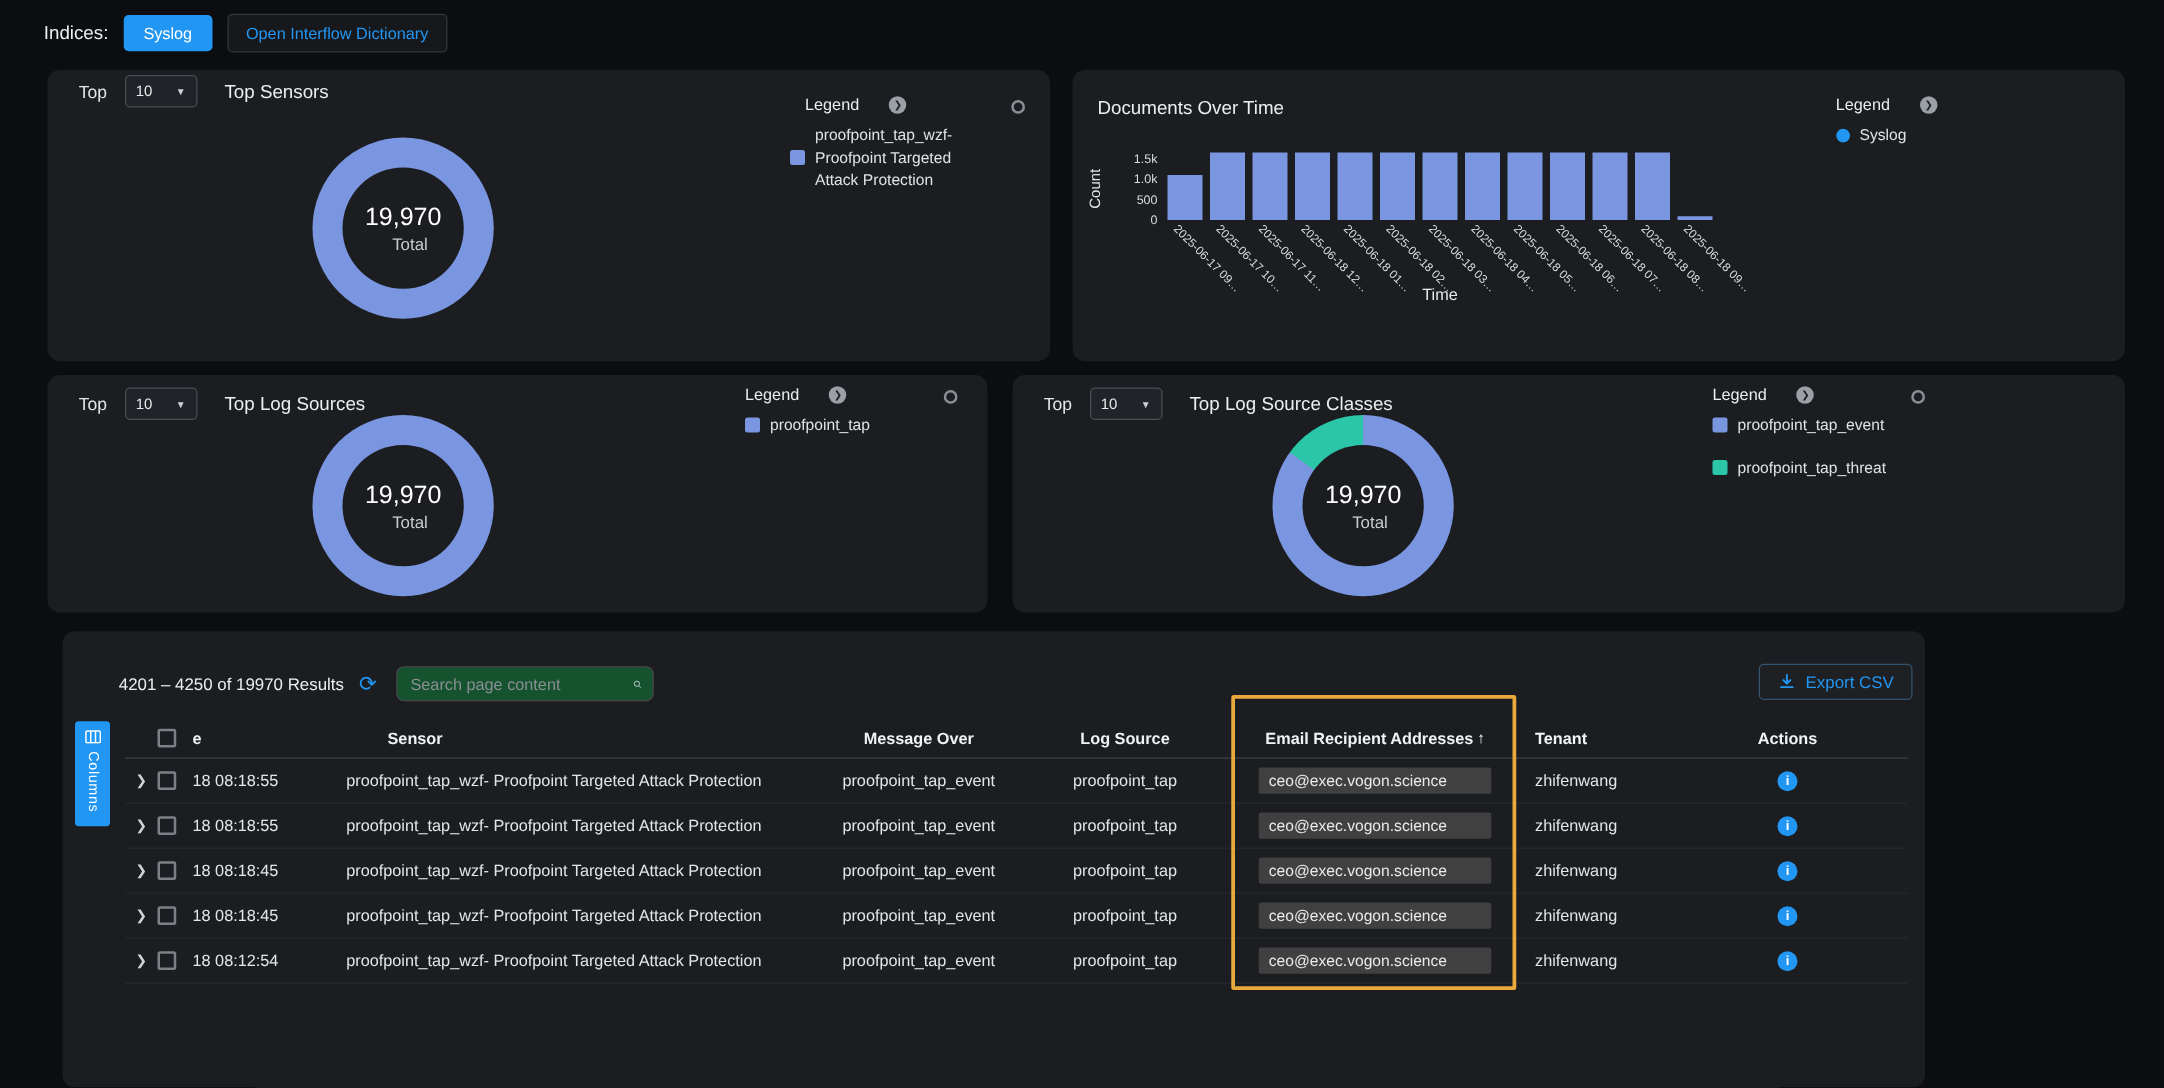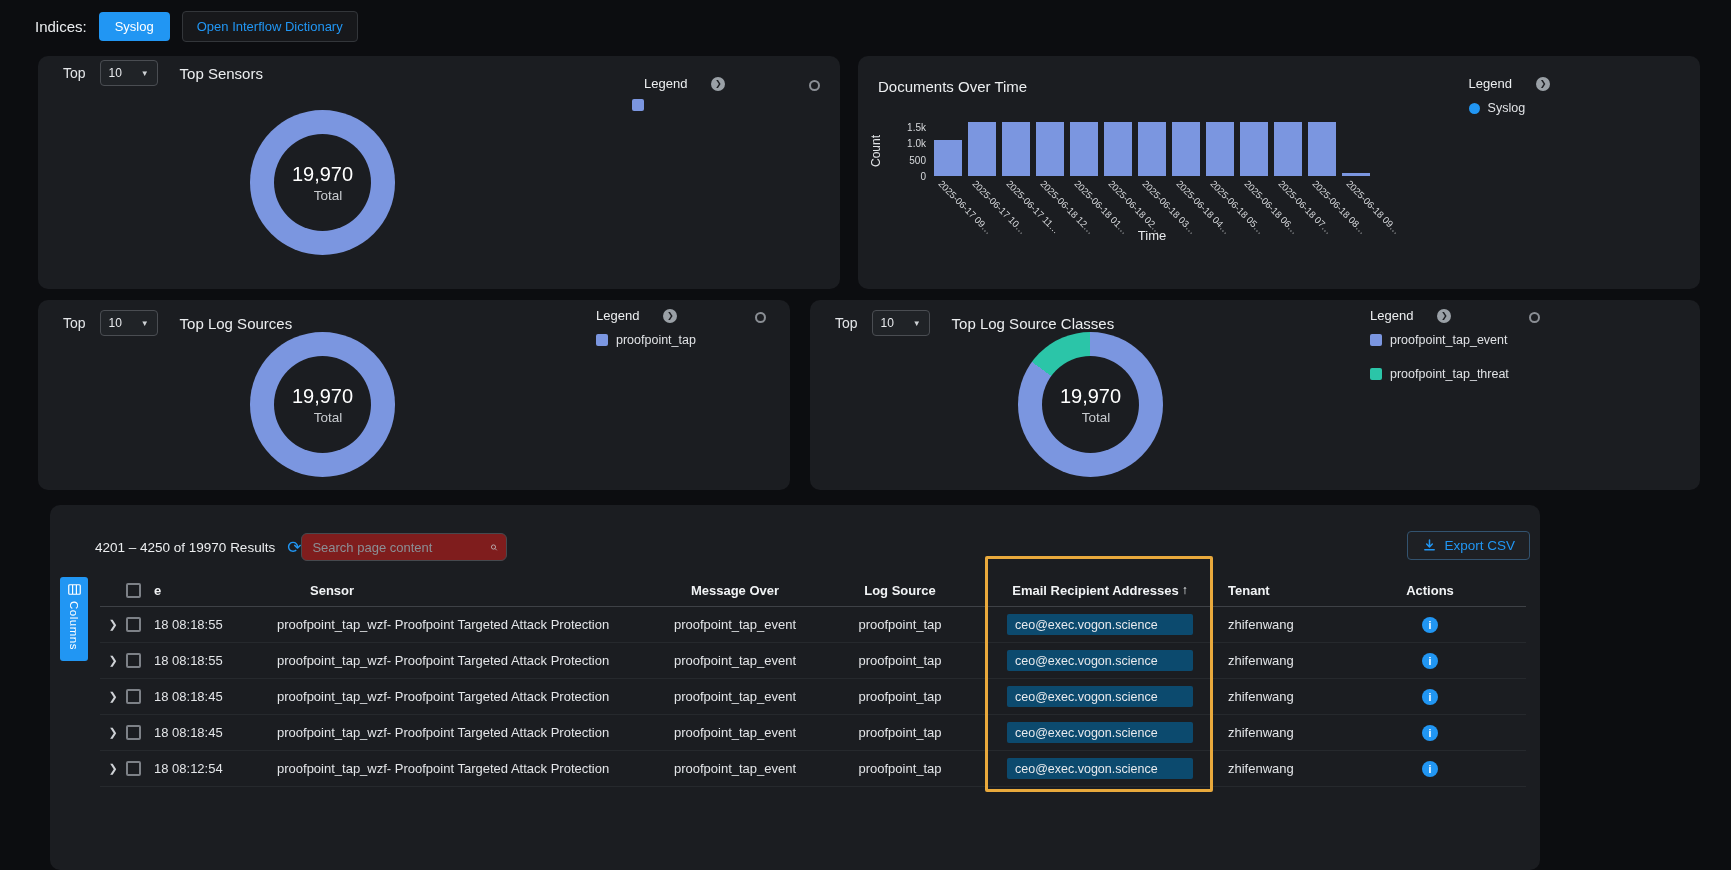--- a/index.html
+++ b/index.html
@@ -76,21 +76,21 @@
   .bar { width:28px; }
   .xlabels { position:absolute; left:62px; top:58px; width:436px; height:70px; }
   .xlabel { position:absolute; top:0; font-size:9.5px; color:#d8dadd; white-space:nowrap;
             transform:rotate(45deg); transform-origin:0 0; }
   .xtitle { position:absolute; left:62px; top:108px; width:436px; text-align:center; font-size:13px; color:#e8eaed; }
 
   
   .results-bar { position:absolute; left:45px; top:28px; display:flex; align-items:center; }
   .summary { font-size:13.5px; color:#eceef0; }
   .refresh { margin-left:12px; color:#2196f3; font-size:17px; cursor:pointer; line-height:1; }
-  .searchbox { margin-left:0; width:206px; height:28px; background:#7f1d1d; border:1px solid #46494e;
+  .searchbox { margin-left:16px; width:206px; height:28px; background:#14532d; border:1px solid #46494e;
                border-radius:6px; display:flex; align-items:center; padding:0 8px; }
   .searchbox input { flex:1; background:transparent; border:none; outline:none; color:#dcdee1; font-size:13px; font-family:inherit; }
   .searchbox input::placeholder { color:#8b8f95; }
   .export { position:absolute; right:10px; top:26px; display:flex; align-items:center; gap:7px;
             background:#1e2024; border:1px solid #33536f; color:#2196f3; font-size:13.5px;
             padding:6px 14px; border-radius:4px; cursor:pointer; font-family:inherit; }
   .columns-btn { position:absolute; left:10px; top:72px; width:28px; height:84px; background:#2196f3; border:none;
                  border-radius:3px; color:#fff; display:flex; flex-direction:column; align-items:center;
                  padding:7px 0; gap:6px; cursor:pointer; font-family:inherit; }
   .vtext { writing-mode:vertical-rl; text-orientation:mixed; font-size:11.5px; letter-spacing:0.5px; }
@@ -106,21 +106,21 @@
   .checkbox { width:15px; height:15px; border:2px solid #7d8187; border-radius:2px; background:transparent; cursor:pointer; }
   .time { width:118px; padding-left:2px; white-space:nowrap; overflow:hidden; }
   .sensor { width:380px; padding-left:7px; white-space:nowrap; overflow:hidden; }
   .thead .sensor { padding-left:40px; }
   .mclass { width:170px; text-align:center; }
   .lsource { width:160px; text-align:center; }
   .emailc { width:240px; display:flex; justify-content:center; }
   .tenant { width:130px; padding-left:8px; }
   .actions { width:160px; display:flex; justify-content:center; }
   .sort-arrow { font-size:12px; margin-left:3px; cursor:pointer; }
-  .email-chip { width:186px; height:21px; background:#0c4a6e; border-radius:2px; display:flex; align-items:center;
+  .email-chip { width:186px; height:21px; background:#404040; border-radius:2px; display:flex; align-items:center;
                 padding:0 8px; font-size:12.5px; color:#e8eaed; white-space:nowrap; overflow:hidden; }
   .info-icon { width:16px; height:16px; border-radius:50%; background:#2196f3; color:#fff; font-size:10.5px;
                font-weight:bold; display:inline-flex; align-items:center; justify-content:center; cursor:pointer; }
   .hl { position:absolute; left:935px; top:51px; width:228px; height:236px; border:3px solid #e9a93c;
         border-radius:2px; pointer-events:none; z-index:6; }
 </style>
 </head>
 <body>
 
 <div class="topbar">
@@ -139,20 +139,21 @@
     <span class="panel-title">Top Sensors</span>
   </div>
   <div class="legend">
     <div class="legend-head">
       <span>Legend</span>
       <span class="ltoggle">❯</span>
     </div>
     <div class="legend-items">
         <div class="legend-item">
           <span class="swatch square" style="background: rgb(123, 150, 224);"></span>
+          <span class="legend-label">proofpoint_tap_wzf-Proofpoint Targeted Attack Protection</span>
         </div>
       </div>
   </div>
   <span class="ring"></span>
   <div class="donut" style="background: conic-gradient(rgb(123, 150, 224) 0%, rgb(123, 150, 224) 100%);">
     <div class="hole">
       <span class="donut-value">19,970</span>
       <span class="donut-total">Total</span>
     </div>
   </div>

